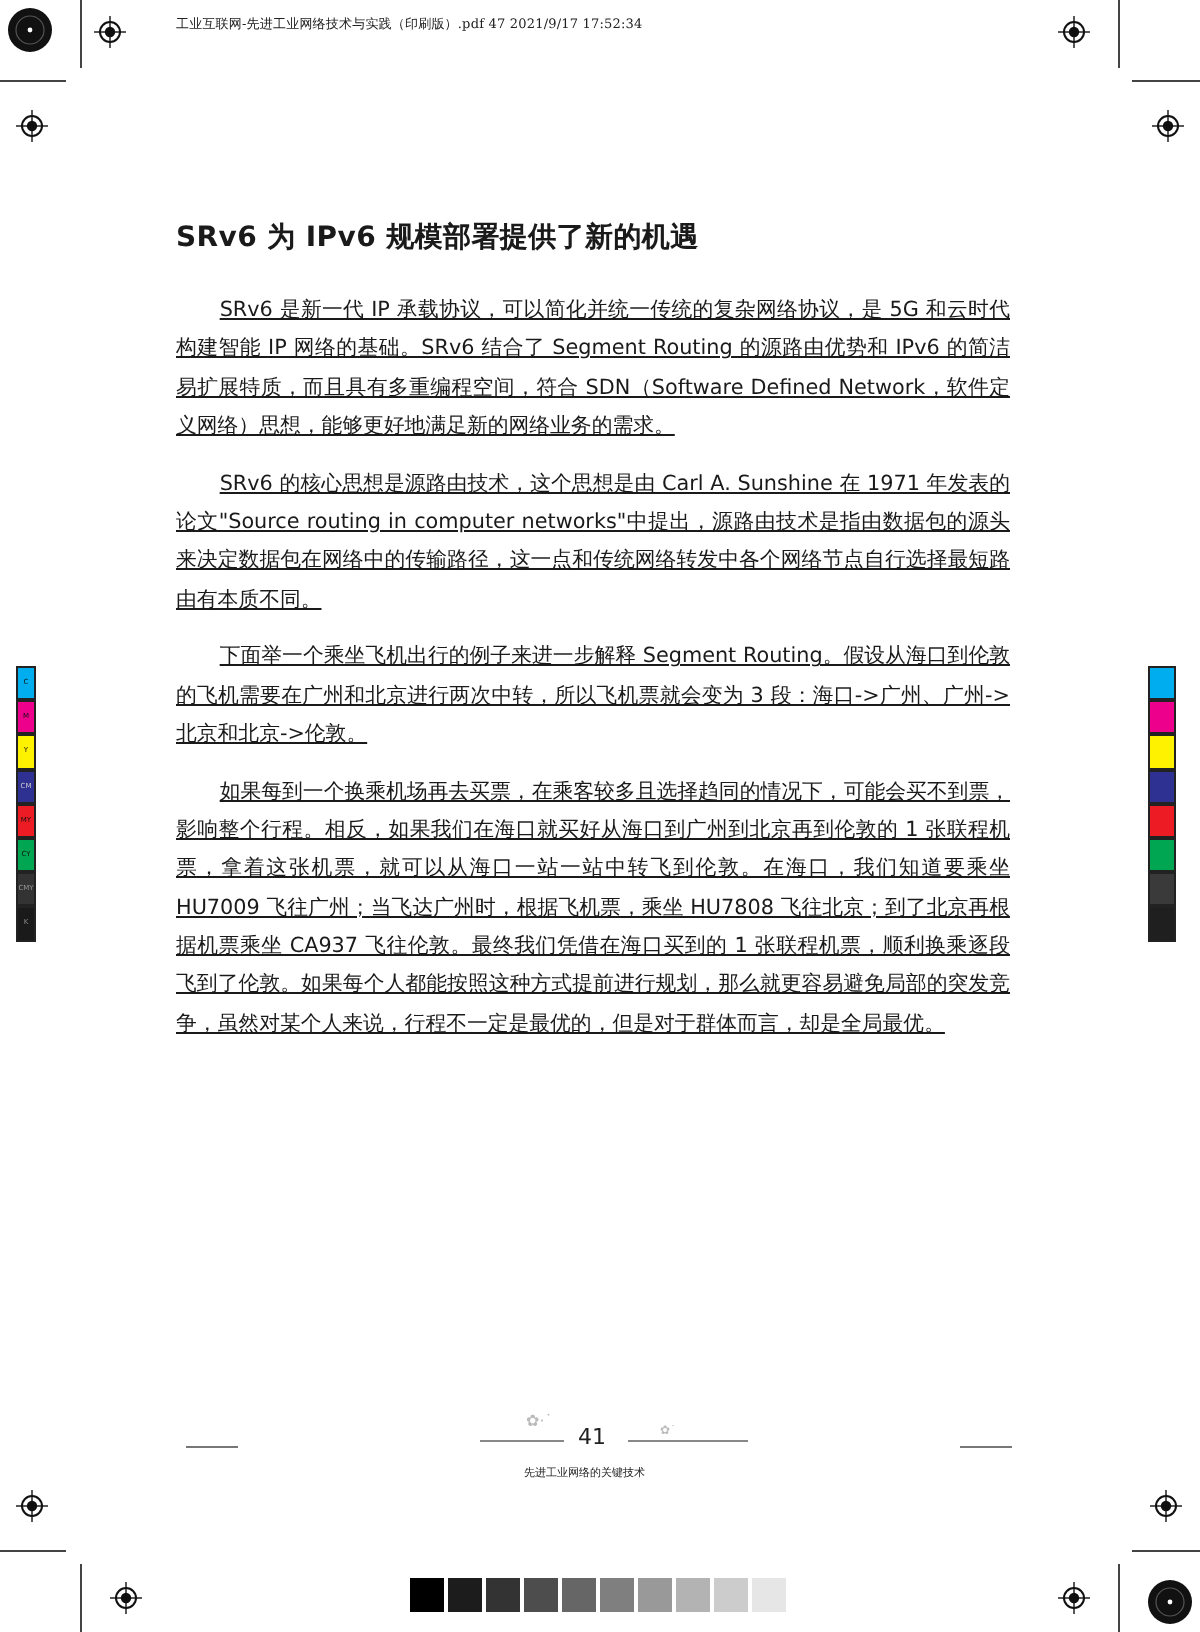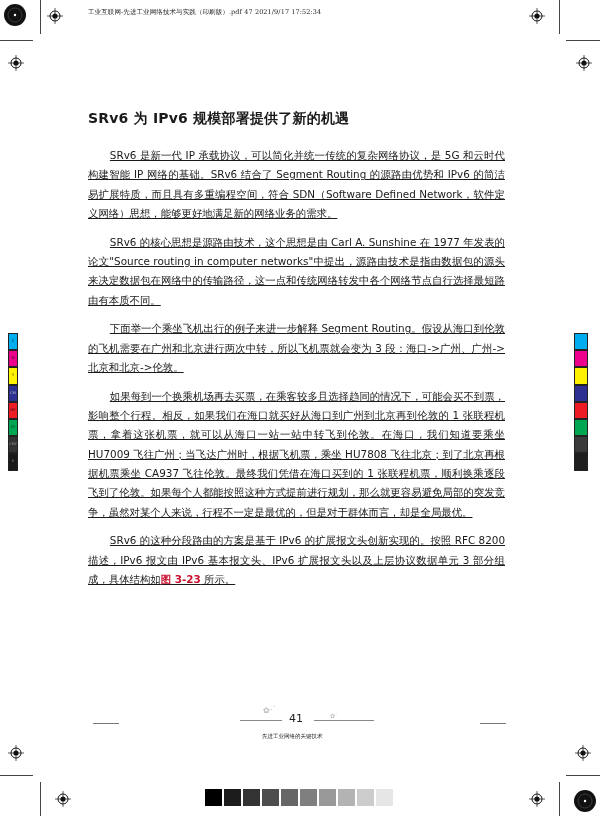--- a/index.html
+++ b/index.html
@@ -100,24 +100,23 @@
 <div class="abs crop-v" style="left:559px;top:782px;height:34px"></div>
 <div class="abs crop-h" style="left:93px;top:723px;width:26px;background:#777"></div>
 <div class="abs crop-h" style="left:480px;top:723px;width:26px;background:#777"></div>
 
 <div class="abs slug">工业互联网-先进工业网络技术与实践（印刷版）.pdf  47  2021/9/17  17:52:34</div>
 
 <div class="abs title">SRv6 为 IPv6 规模部署提供了新的机遇</div>
 
 <div class="abs body-text" style="top:146px">
   <p class="para">SRv6 是新一代 IP 承载协议，可以简化并统一传统的复杂网络协议，是 5G 和云时代构建智能 IP 网络的基础。SRv6 结合了 Segment Routing 的源路由优势和 IPv6 的简洁易扩展特质，而且具有多重编程空间，符合 SDN（Software Defined Network，软件定义网络）思想，能够更好地满足新的网络业务的需求。</p>
-  <p class="para">SRv6 的核心思想是源路由技术，这个思想是由 Carl A. Sunshine 在 1977 年发表的论文"Source routing in computer networks"中提出，源路由技术是指由数据包的源头来决定数据包在网络中的传输路径，这一点和传统网络转发中各个网络节点自行选择最短路由有本质不同。</p>
+  <p class="para">SRv6 的核心思想是源路由技术，这个思想是由 Carl A. Sunshine 在 1971 年发表的论文"Source routing in computer networks"中提出，源路由技术是指由数据包的源头来决定数据包在网络中的传输路径，这一点和传统网络转发中各个网络节点自行选择最短路由有本质不同。</p>
   <p class="para">下面举一个乘坐飞机出行的例子来进一步解释 Segment Routing。假设从海口到伦敦的飞机需要在广州和北京进行两次中转，所以飞机票就会变为 3 段：海口-&gt;广州、广州-&gt;北京和北京-&gt;伦敦。</p>
   <p class="para">如果每到一个换乘机场再去买票，在乘客较多且选择趋同的情况下，可能会买不到票，影响整个行程。相反，如果我们在海口就买好从海口到广州到北京再到伦敦的 1 张联程机票，拿着这张机票，就可以从海口一站一站中转飞到伦敦。在海口，我们知道要乘坐 HU7009 飞往广州；当飞达广州时，根据飞机票，乘坐 HU7808 飞往北京；到了北京再根据机票乘坐 CA937 飞往伦敦。最终我们凭借在海口买到的 1 张联程机票，顺利换乘逐段飞到了伦敦。如果每个人都能按照这种方式提前进行规划，那么就更容易避免局部的突发竞争，虽然对某个人来说，行程不一定是最优的，但是对于群体而言，却是全局最优。</p>
-  <p class="para"><span>SRv6 的这种分段路由的方案是基于 IPv6 的扩展报文头创新实现的。按照 RFC 8200 描述，IPv6 报文由 IPv6 基本报文头、IPv6 扩展报文头以及上层协议数据单元 3 部分组成，具体结构如</span><span class="ref">图 3-23</span><span> 所示。</span></p>
 </div>
 
 <div class="abs bar" style="left:8px;top:333px">
   <div style="background:#00aeef">C</div>
   <div style="background:#ec008c">M</div>
   <div style="background:#fff200">Y</div>
   <div style="background:#2e3192;color:#ccc">CM</div>
   <div style="background:#ed1c24">MY</div>
   <div style="background:#00a651">CY</div>
   <div style="background:#333;color:#999">CMY</div>

